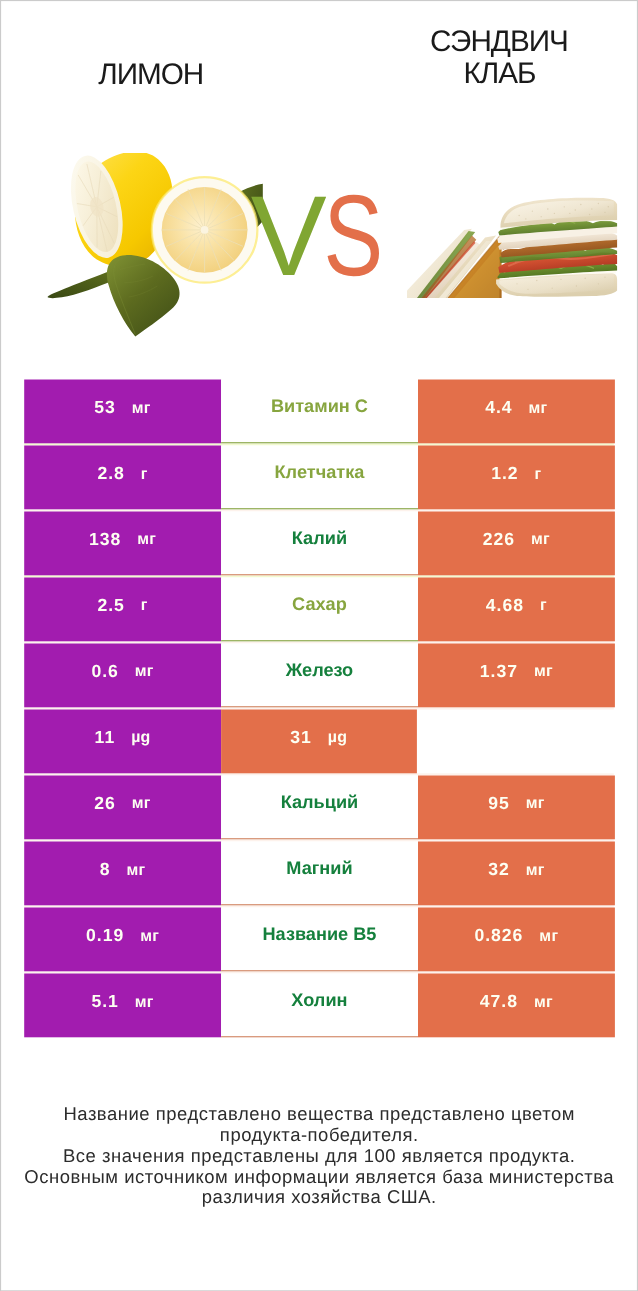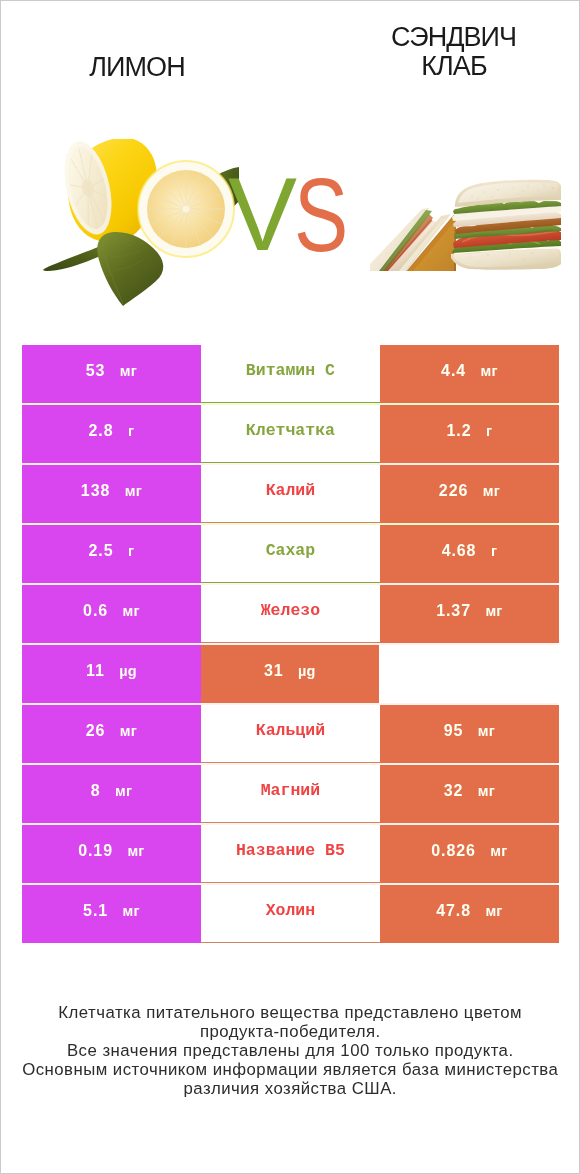--- a/index.html
+++ b/index.html
@@ -16,30 +16,30 @@
   #vs-v{font-size:103.5px;left:227px;top:162px;color:#80a632;}
   #vs-s{font-size:104.6px;left:293px;top:162px;color:#e36f4a;transform:scaleX(0.777);transform-origin:0 0;}
 
   #lemon-img{position:absolute;left:42px;top:138px;width:196px;height:169px;}
   #sandwich-img{position:absolute;left:369px;top:177px;width:192px;height:93px;}
 
   
   #table{position:absolute;left:21.3px;top:344px;width:536.2px;}
   .row{position:relative;height:58px;display:flex;}
   .cell-l,.cell-r{width:178.3px;display:flex;align-items:center;justify-content:center;box-sizing:border-box;}
-  .cell-l{background:#d946ef;}
+  .cell-l{background:#a21caf;}
   .cell-r{background:#e36f4a;}
-  .cell-m{width:179.9px;display:flex;align-items:center;justify-content:center;background:#fff;box-sizing:border-box;font-family:Liberation Mono, monospace;}
+  .cell-m{width:179.9px;display:flex;align-items:center;justify-content:center;background:#fff;box-sizing:border-box;}
   .row .cell-m{border-bottom:1px solid #86a341;}
   .row.orange .cell-m{border-bottom:1px solid #d08360;}
   .val{color:#fdfff2;font-weight:700;font-size:16px;white-space:nowrap;letter-spacing:0.9px;transform:translateY(-3px);}
   .val.u{font-size:14.5px;font-weight:700;margin-left:2.5px;letter-spacing:0.2px;padding-left:12px;}
   .lbl{font-size:16.5px;font-weight:700;letter-spacing:0px;white-space:nowrap;transform:translateY(-3.5px);}
   .row .lbl{color:#87a53f;}
-  .row.orange .lbl{color:#ef4444;}
+  .row.orange .lbl{color:#15803d;}
   .gap{height:2px;background:#f2fad0;}
   .gap.orange{background:#fdf2ec;}
 
   
   #footer{position:absolute;left:0;top:1002px;width:578px;text-align:center;color:#2c2c2c;font-size:16.8px;line-height:19px;font-weight:400;letter-spacing:0.47px;text-indent:0.47px;}
   #footer div{white-space:nowrap;}
 </style>
 </head>
 <body>
 
@@ -391,19 +391,19 @@
           <span class="lbl">Холин</span>
         </div>
         <div class="cell-r">
           <span class="val">47.8</span>
           <span class="val u">мг</span>
         </div>
       </div>
     </div>
 
   <div id="footer">
-      <div>Клетчатка питательного вещества представлено цветом</div>
+      <div>Название представлено вещества представлено цветом</div>
       <div>продукта-победителя.</div>
-      <div>Все значения представлены для 100 только продукта.</div>
+      <div>Все значения представлены для 100 является продукта.</div>
       <div>Основным источником информации является база министерства</div>
       <div>различия хозяйства США.</div>
     </div>
 </div>
 
 </body></html>

